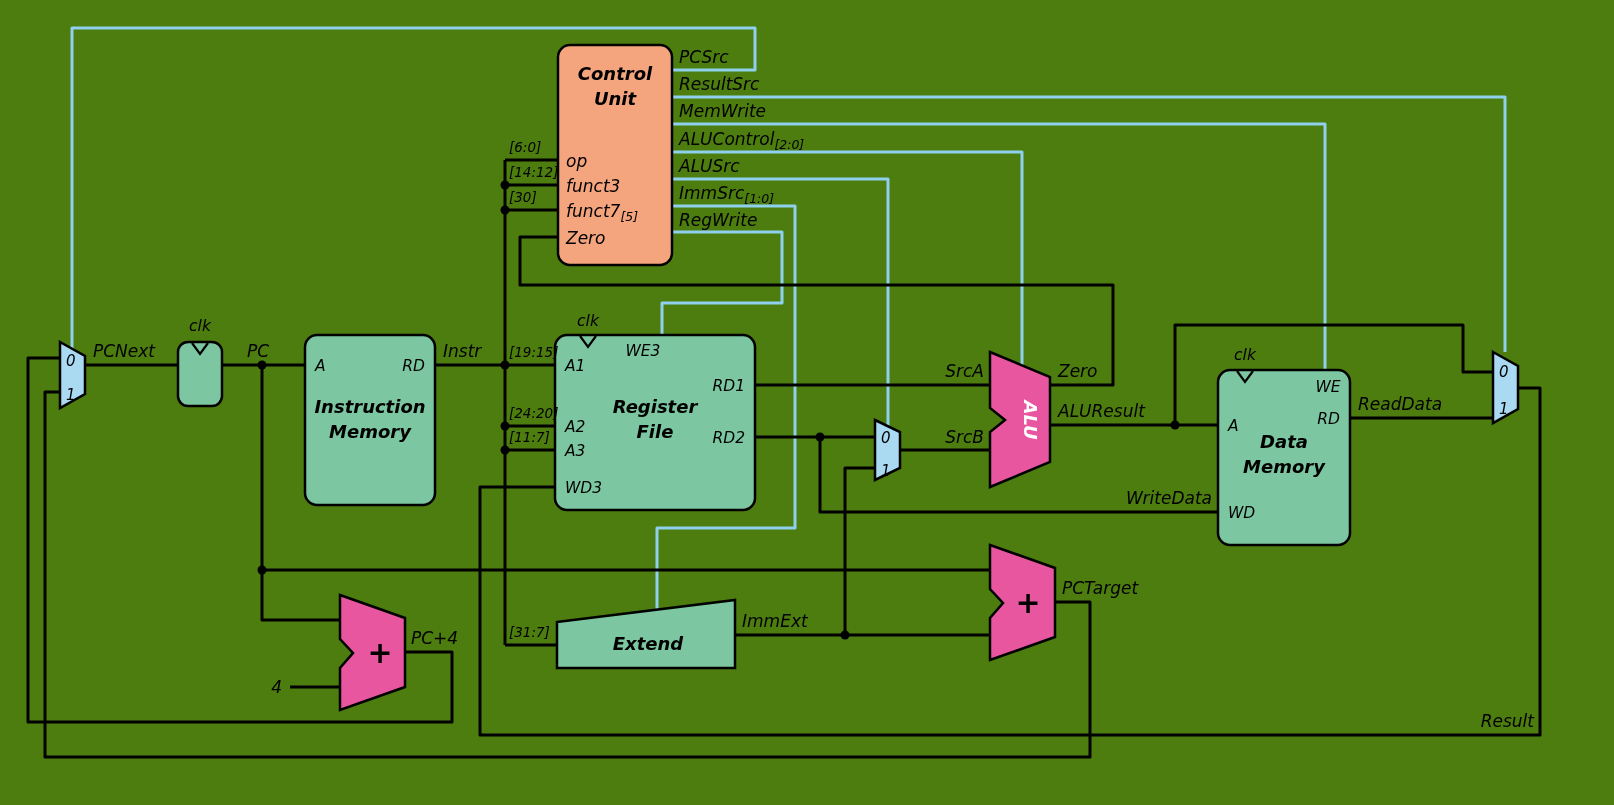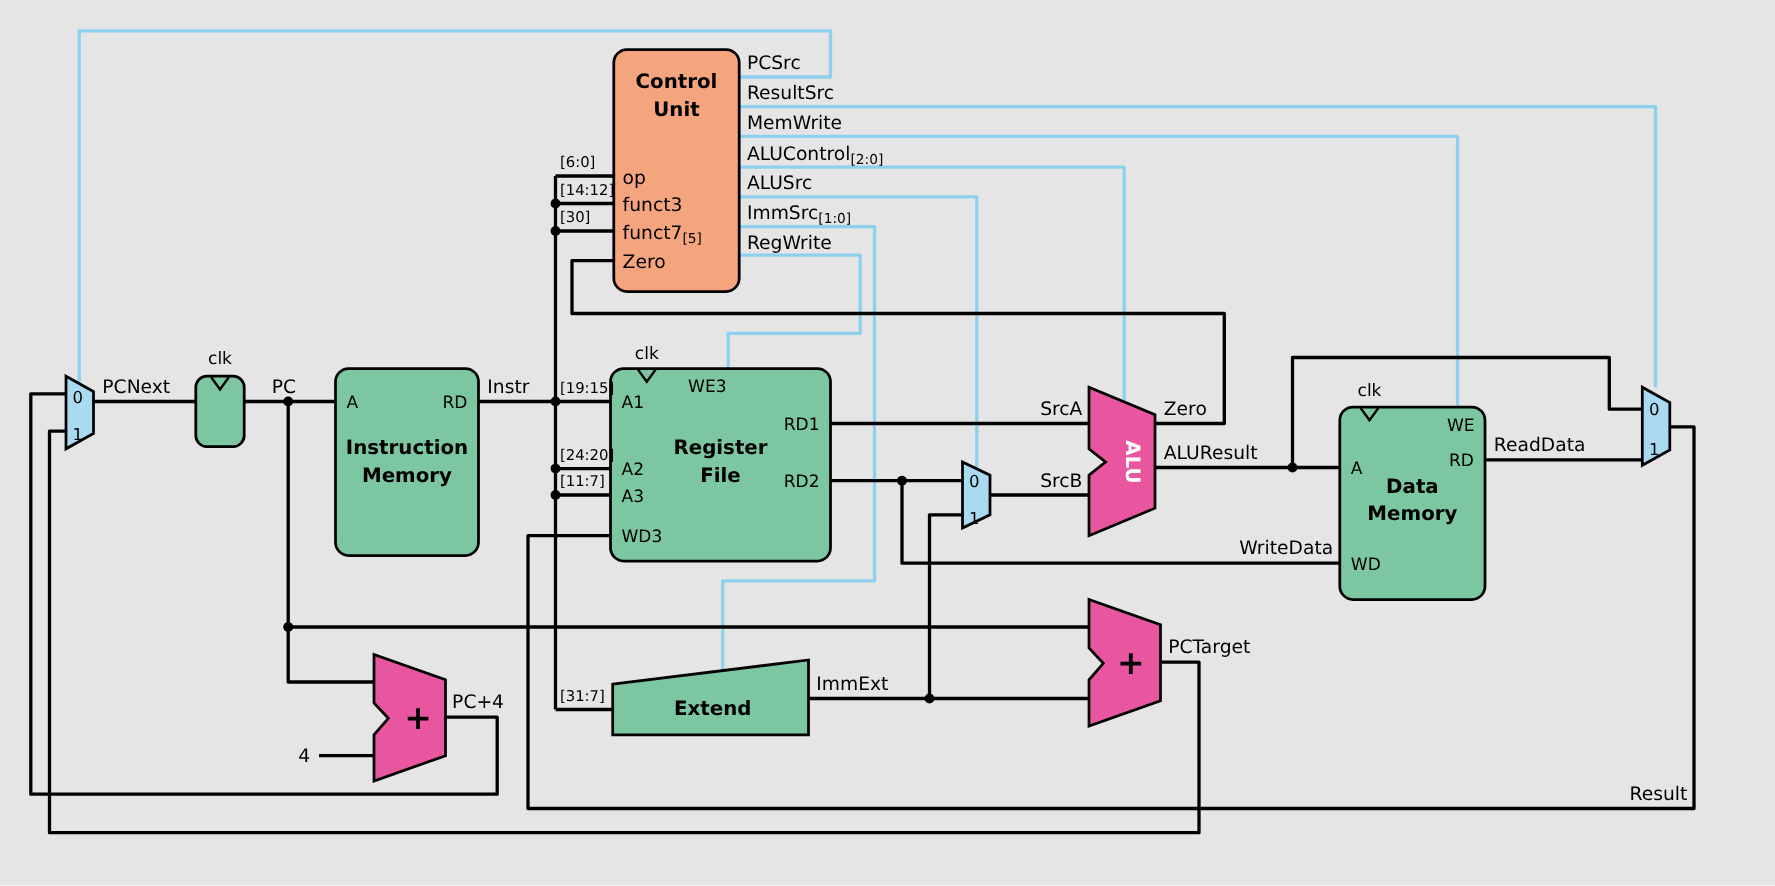--- a/index.html
+++ b/index.html
@@ -1,17 +1,17 @@
 <!DOCTYPE html>
 <html><head>
 <meta charset="utf-8">
 <style>
   html, body { margin: 0; padding: 0; background: #ffffff; }
   body { font-family: "DejaVu Sans", sans-serif; }
-  .stage { width: 1614px; height: 805px; position: relative; background: #e5e5e5; overflow: hidden; }
+  .stage { width: 1614px; height: 805px; position: relative; background: #4d7c0f; overflow: hidden; font-style: italic; }
   svg { display: block; }
   .wire { fill: none; stroke: #000000; stroke-width: 3; stroke-linejoin: round; stroke-linecap: butt; }
   .wire-blue { fill: none; stroke-width: 3; stroke-linejoin: round; stroke-linecap: butt; }
   .block { stroke: #000000; stroke-width: 2.5; }
   .clk-tri { fill: none; stroke: #000000; stroke-width: 2.2; }
   .dot { fill: #000000; stroke: none; }
   text { fill: #000000; font-family: "DejaVu Sans", sans-serif; }
   .t-title { font-size: 18px; font-weight: bold; }
   .t-lbl   { font-size: 17px; }
   .t-pin   { font-size: 15.5px; }

